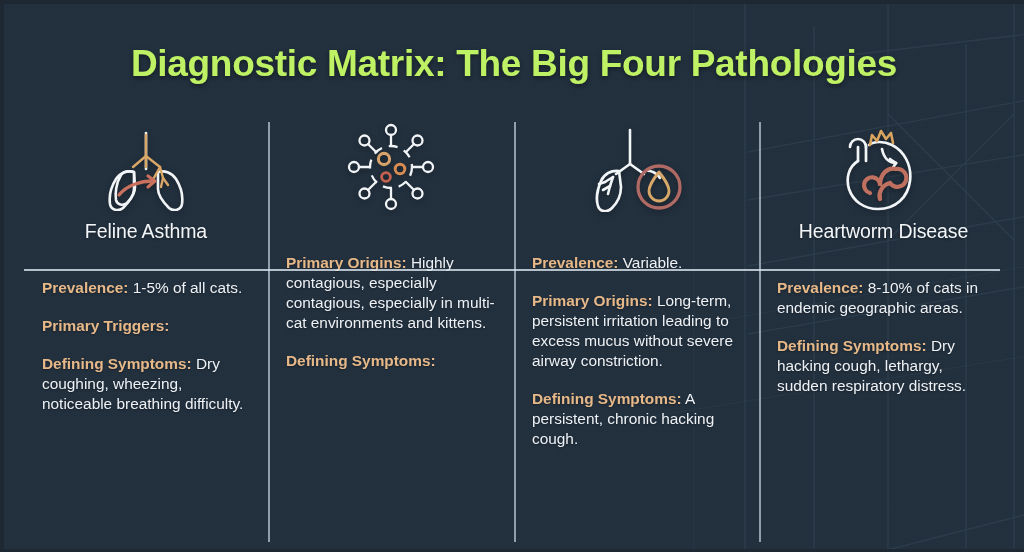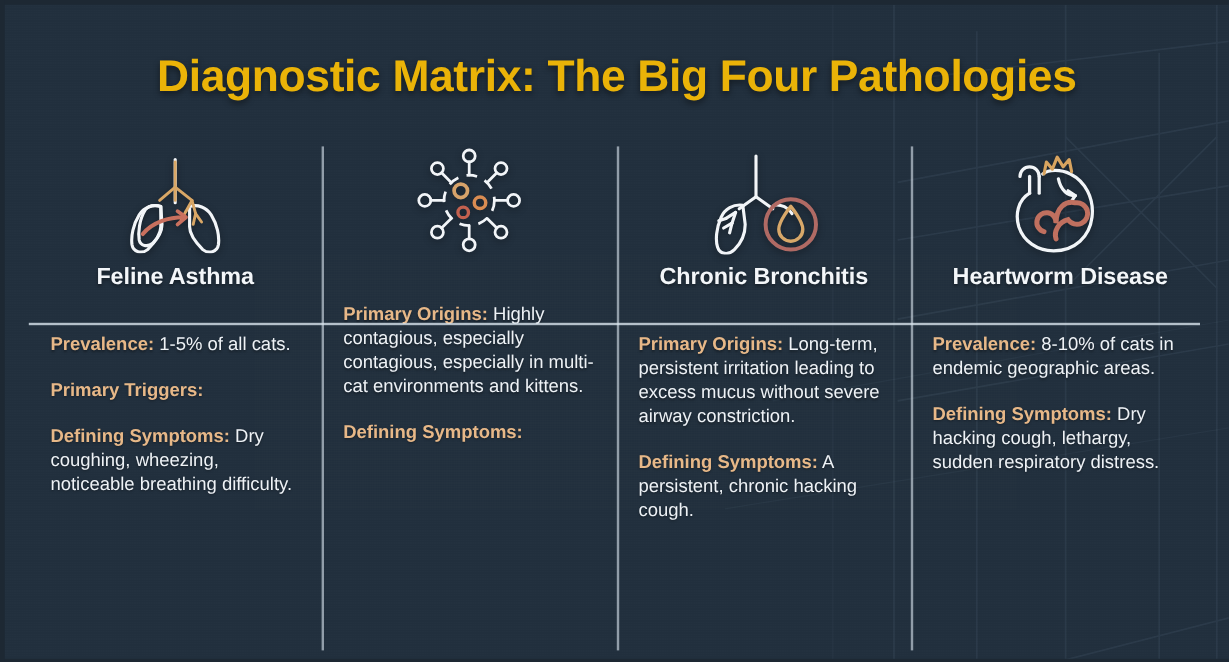--- a/index.html
+++ b/index.html
@@ -35,21 +35,21 @@
       repeating-linear-gradient(0deg, rgba(255,255,255,.035) 0 1px, rgba(0,0,0,.035) 1px 2px),
       repeating-linear-gradient(90deg, rgba(255,255,255,.025) 0 1px, rgba(0,0,0,.025) 1px 2px);
   }
 
   .title {
     position:absolute; top:39px; left:0; width:100%;
     text-align:center;
     font-size:37px;
     font-weight:bold;
     letter-spacing:-0.3px;
-    color:#eab308;
+    color:#bef264;
     text-shadow:0 2px 5px rgba(0,0,0,.45);
     z-index:4;
   }
 
   
   .grid {
     position:absolute;
     top:112px; left:20px;
     width:984px; height:432px;
     display:grid;
@@ -67,21 +67,21 @@
 
   .icon-wrap {
     height:102px;
     display:flex; align-items:center; justify-content:center;
   }
   .icon-wrap svg { display:block; filter:drop-shadow(0 2px 3px rgba(0,0,0,.35)); }
 
   .col-title {
     text-align:center;
     font-size:19.5px;
-    font-weight:bold;
+    font-weight:normal;
     color:#f3f6f9;
     letter-spacing:-0.1px;
     margin-top:2px;
     text-shadow:0 1px 3px rgba(0,0,0,.4);
   }
 
   .rule {
     position:absolute;
     left:20px; right:24px; top:265px;
     height:2px;
@@ -231,22 +231,24 @@
             <path d="M30 55 L22 60"></path>
               <path d="M30 55 L27 64"></path>
             <path d="M27 64 L20 68"></path>
               <path d="M27 64 L25 72"></path>
             <path d="M22 60 L16 62"></path>
           </g>
           <circle cx="76" cy="65" r="21" stroke="#b06a64" stroke-width="3.3" fill="none"></circle>
           <path d="M76 50 C76 50 66 62 66 69 a10 10 0 0 0 20 0 C86 62 76 50 76 50 Z" stroke="#d8a869" stroke-width="2.8" fill="none" stroke-linejoin="round"></path>
         </svg>
       </div>
-      <div class="col-title">Chronic Bronchitis</div>
-      <div class="body">
+      <div class="body">
+        <div class="entry">
+          <p><span class="lbl">Prevalence:</span><span> Variable.</span></p>
+        </div>
         <div class="entry">
           <p><span class="lbl">Primary Origins:</span><span style="white-space:pre-line"> Long-term,
 persistent irritation leading to excess mucus without severe airway constriction.</span></p>
         </div>
         <div class="entry">
           <p><span class="lbl">Defining Symptoms:</span><span> A persistent, chronic hacking cough.</span></p>
         </div>
       </div>
     </div>
 

